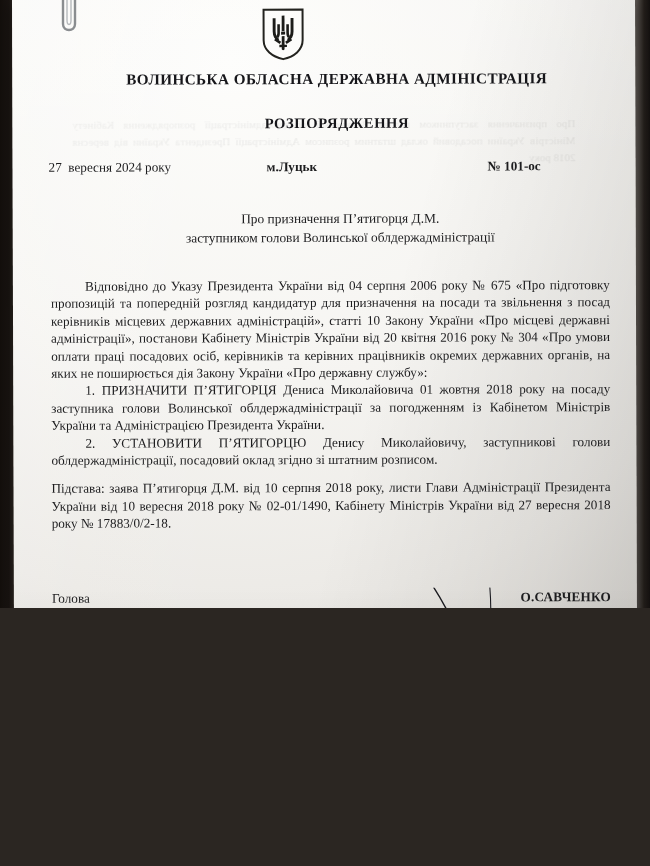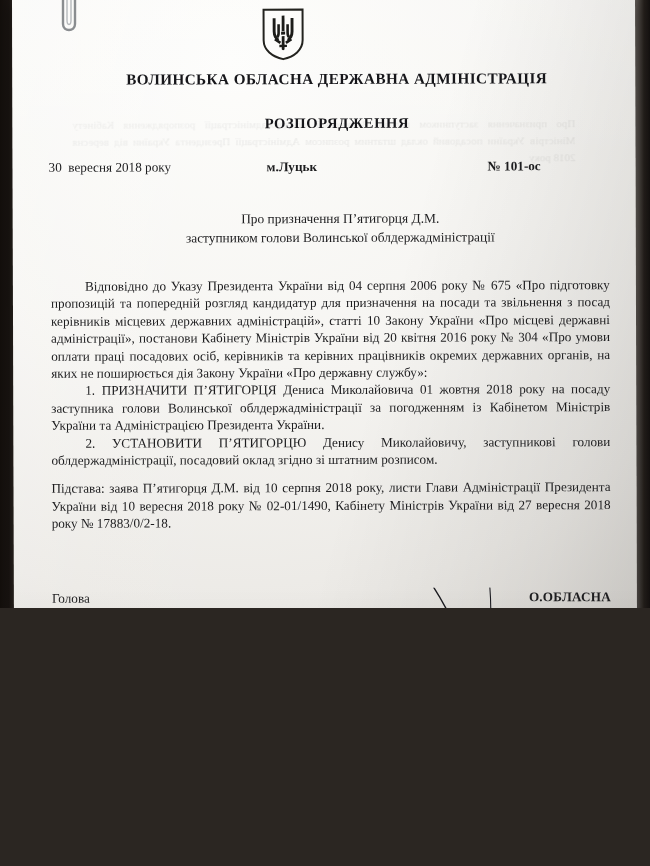--- a/index.html
+++ b/index.html
@@ -207,40 +207,40 @@
             <path d="M18.2 37.6 h7.6 v2.4 h-7.6 z"></path>
           </g>
         </svg>
       </div>
 
       <div class="org-title">ВОЛИНСЬКА ОБЛАСНА ДЕРЖАВНА АДМІНІСТРАЦІЯ</div>
 
       <div class="doc-type">РОЗПОРЯДЖЕННЯ</div>
 
       <div class="meta-row">
-        <span class="meta-date">30  вересня 2018 року</span>
+        <span class="meta-date">27  вересня 2024 року</span>
         <span class="meta-place">м.Луцьк</span>
         <span class="meta-number">№ 101-ос</span>
       </div>
 
       <div class="subject">
         <div>Про призначення П’ятигорця Д.М.</div>
         <div>заступником голови Волинської облдержадміністрації</div>
       </div>
 
       <div class="body">
         <p class="indent">Відповідно до Указу Президента України від 04 серпня 2006 року № 675 «Про підготовку пропозицій та попередній розгляд кандидатур для призначення на посади та звільнення з посад керівників місцевих державних адміністрацій», статті 10 Закону України «Про місцеві державні адміністрації», постанови Кабінету Міністрів України від 20 квітня 2016 року № 304 «Про умови оплати праці посадових осіб, керівників та керівних працівників окремих державних органів, на яких не поширюється дія Закону України «Про державну службу»:</p>
         <p class="indent">1. ПРИЗНАЧИТИ П’ЯТИГОРЦЯ Дениса Миколайовича 01 жовтня 2018 року на посаду заступника голови Волинської облдержадміністрації за погодженням із Кабінетом Міністрів України та Адміністрацією Президента України.</p>
         <p class="indent">2. УСТАНОВИТИ П’ЯТИГОРЦЮ Денису Миколайовичу, заступникові голови облдержадміністрації, посадовий оклад згідно зі штатним розписом.</p>
         <p class="gap">Підстава: заява П’ятигорця Д.М. від 10 серпня 2018 року, листи Глави Адміністрації Президента України від 10 вересня 2018 року № 02-01/1490, Кабінету Міністрів України від 27 вересня 2018 року № 17883/0/2-18.</p>
       </div>
 
       <div class="sign-block">
         <span class="sign-title">Голова</span>
-        <span class="sign-name">О.ОБЛАСНА</span>
+        <span class="sign-name">О.САВЧЕНКО</span>
       </div>
 
       <div class="executor">Іванкова 778 148</div>
 
     </div>
 
     <svg class="signature" viewBox="0 0 300 150">
       <g fill="none" stroke="#1b1b20" stroke-linecap="round" stroke-linejoin="round">
         <path d="M10 128 C 40 118, 70 96, 104 72 C 118 62, 126 50, 118 46 C 110 43, 96 58, 92 72 C 88 88, 98 98, 112 94 C 128 89, 138 70, 136 54" stroke-width="1.5"></path>
         <path d="M60 118 C 92 100, 118 78, 134 56 C 140 47, 136 40, 128 46 C 118 54, 112 74, 116 90 C 120 104, 134 104, 144 92" stroke-width="1.3"></path>

